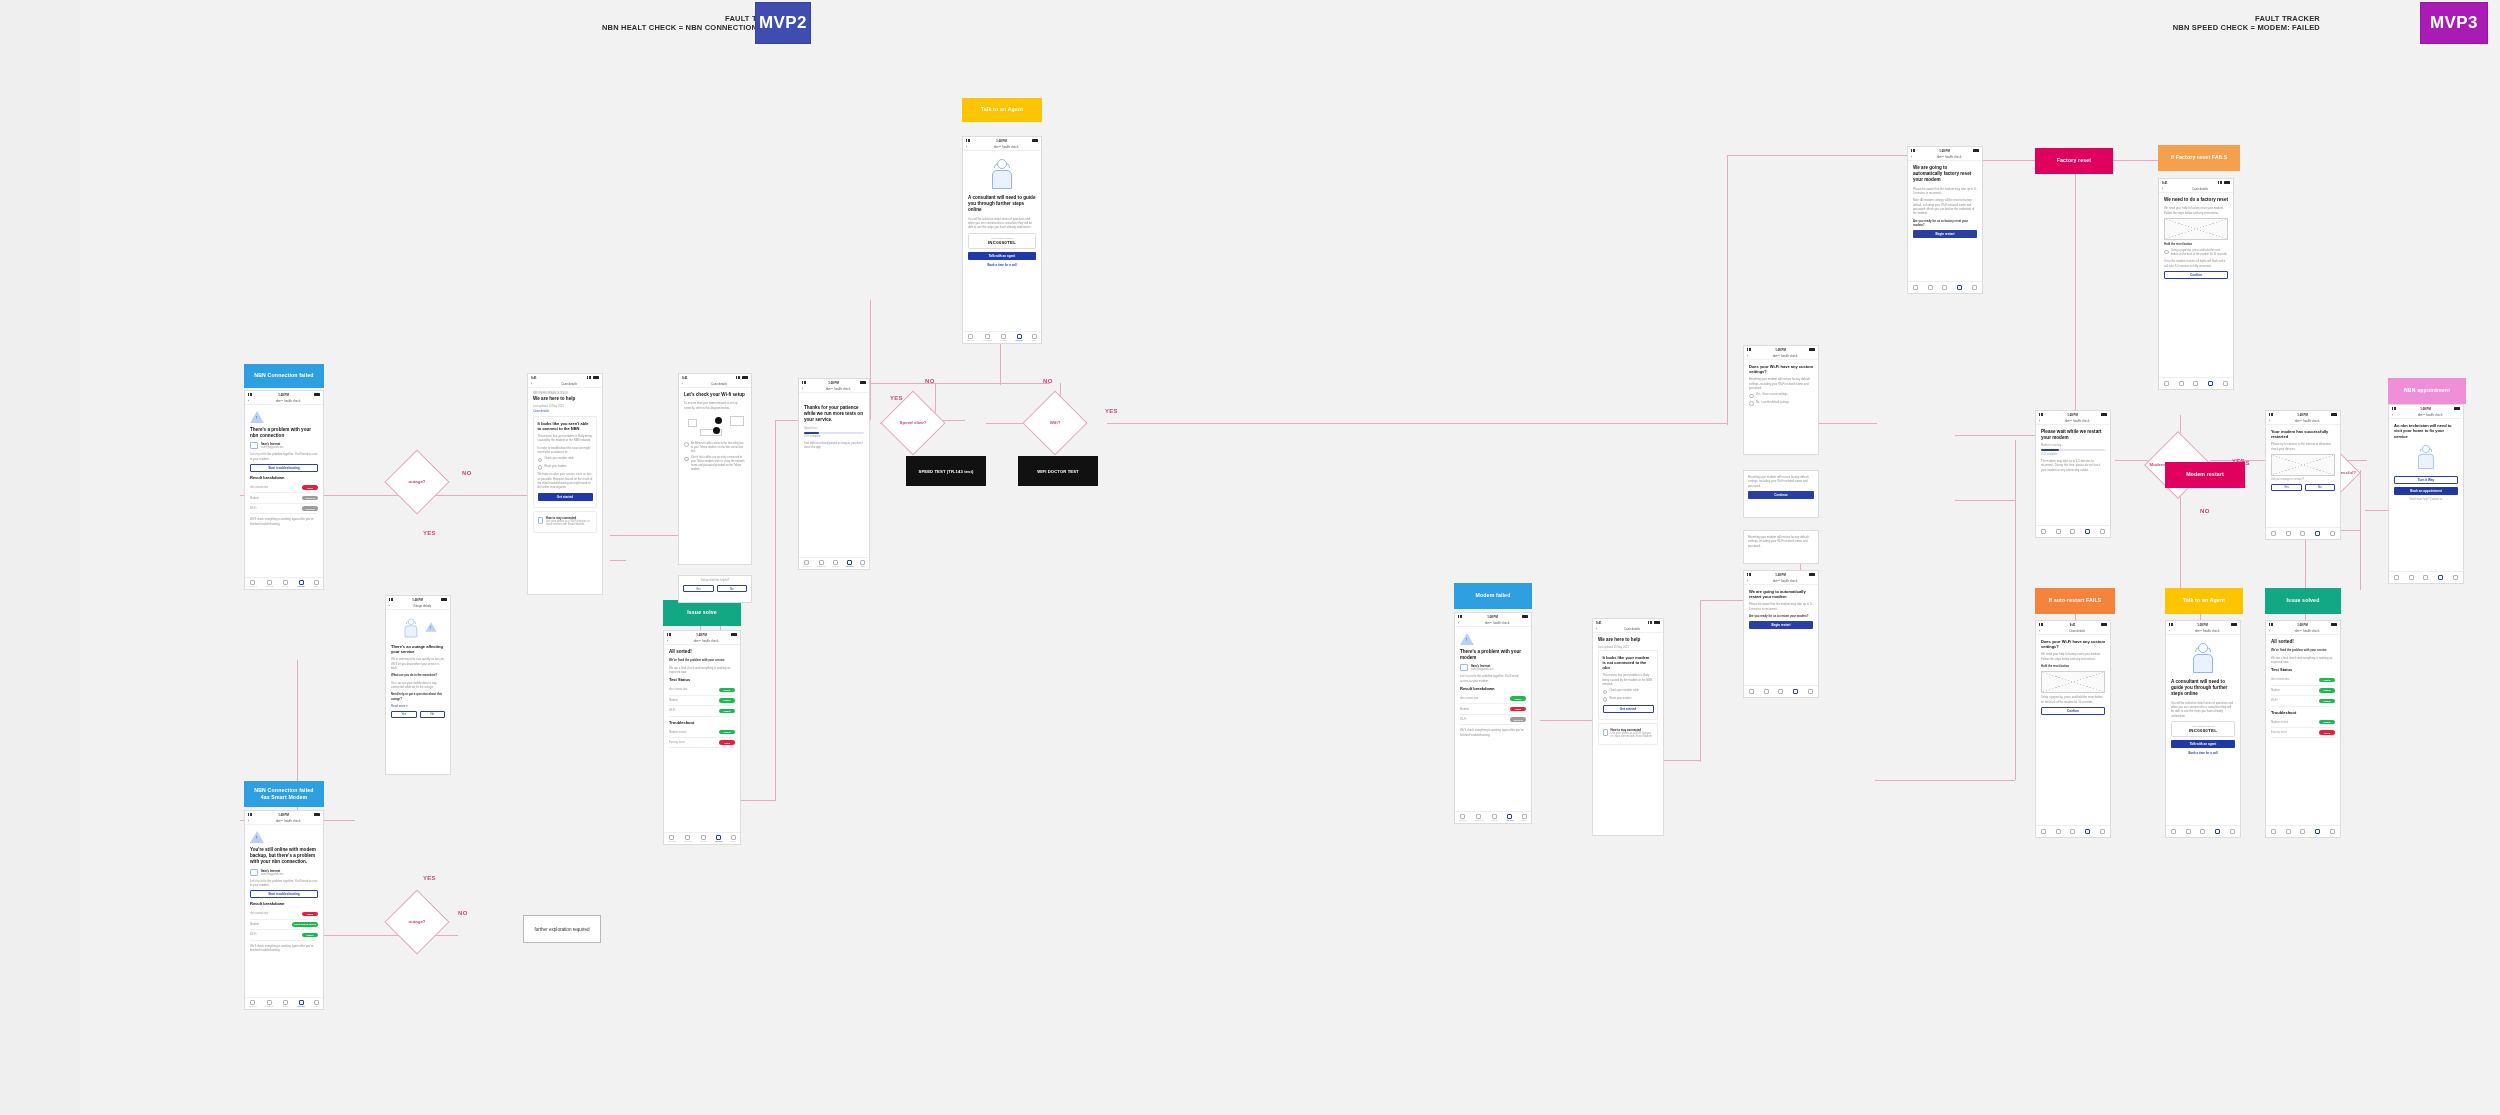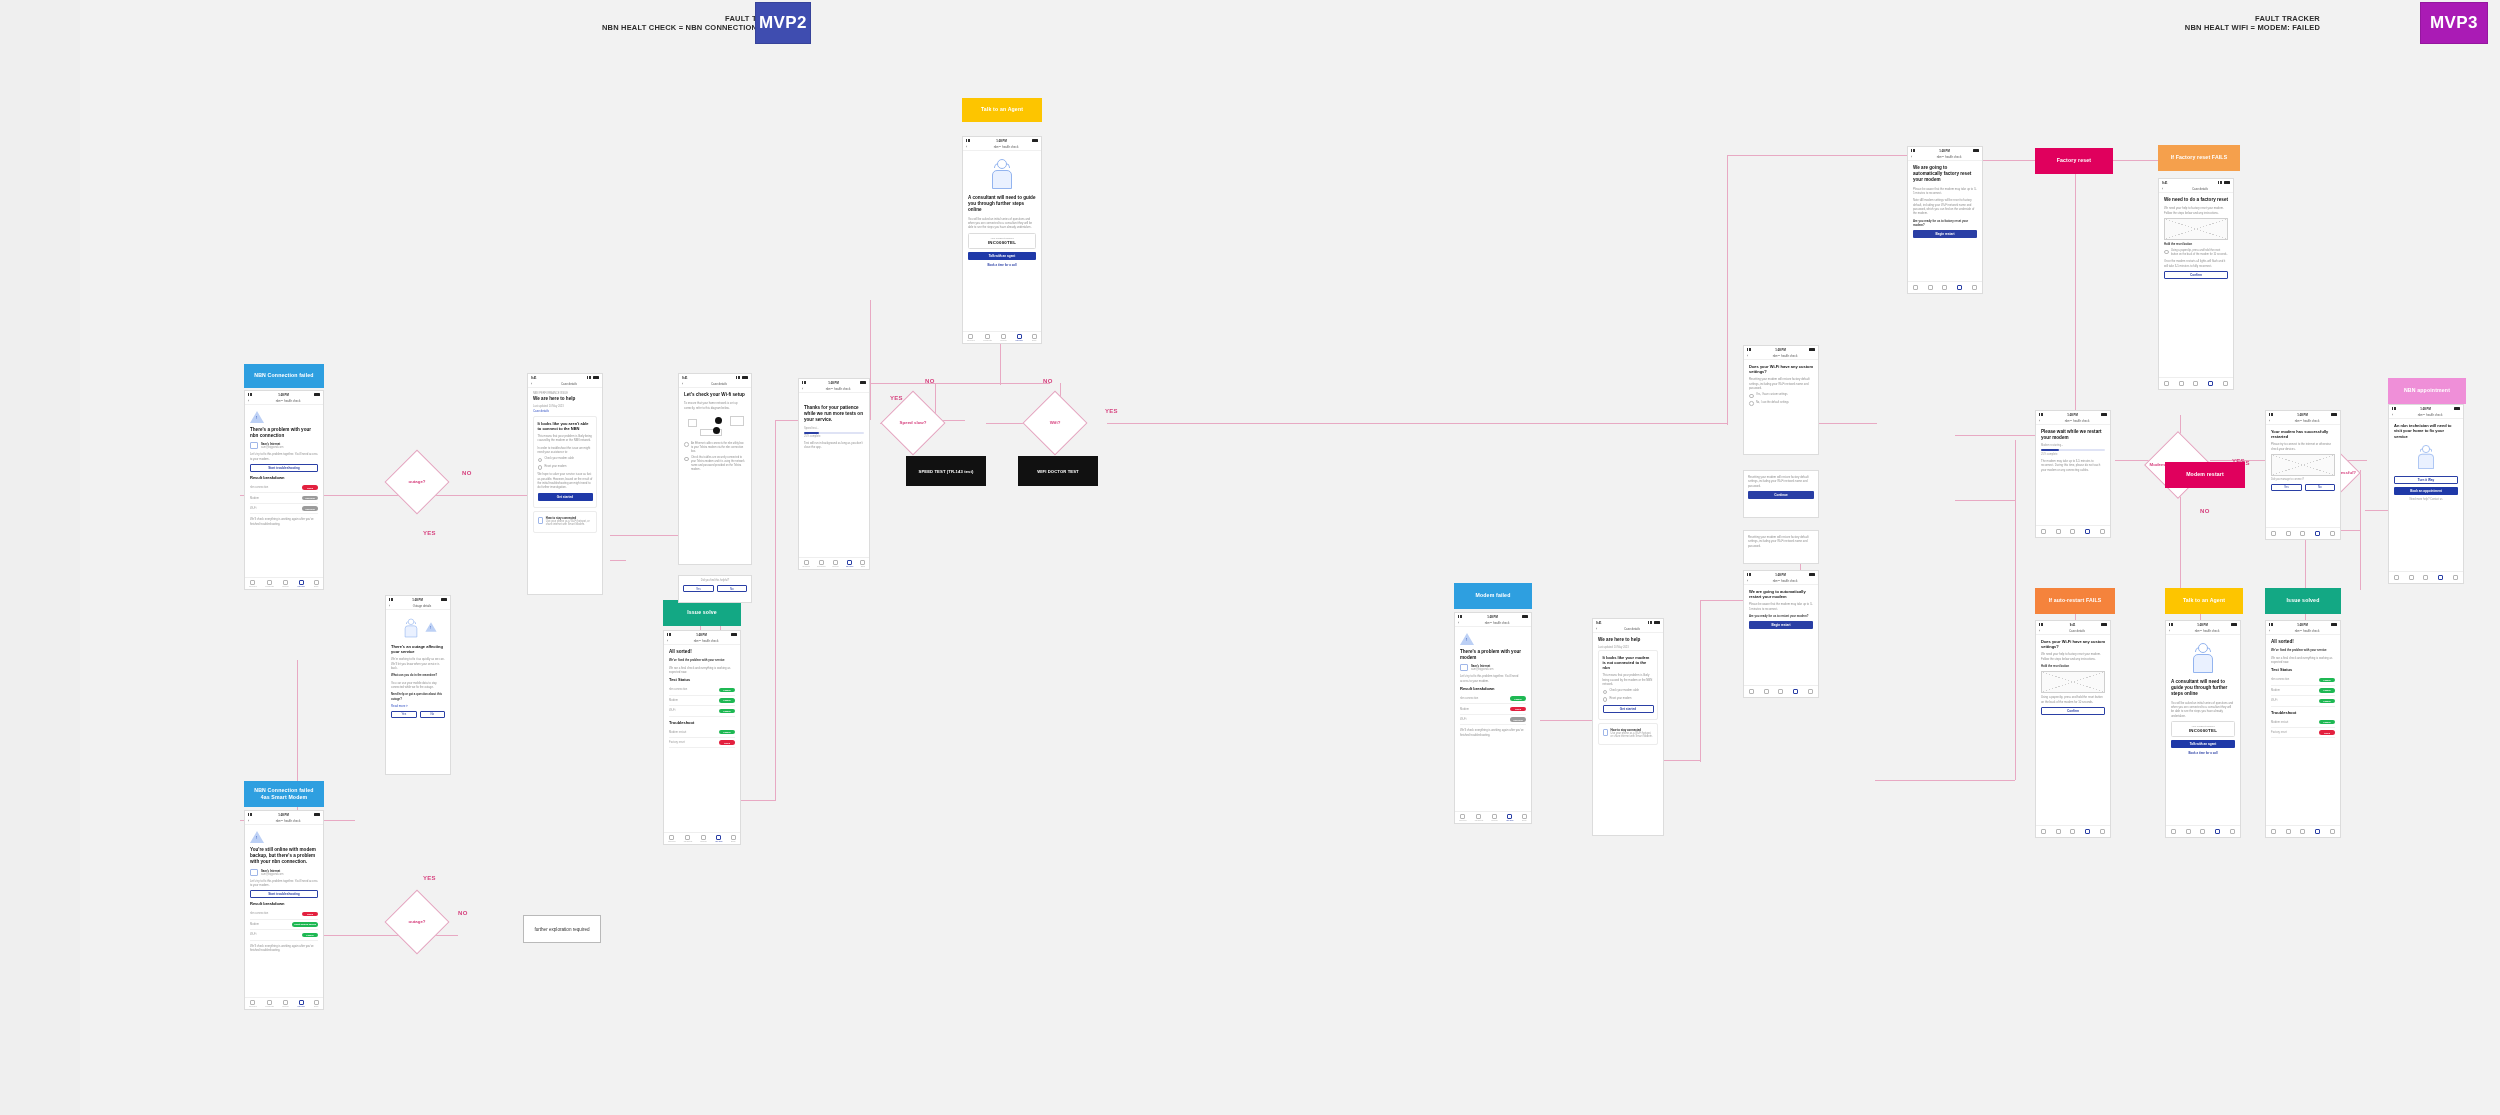--- a/index.html
+++ b/index.html
@@ -142,21 +142,21 @@
 <div id="board">
 
   <div class="hdr-text" style="left:460px; top:14px; width:250px;">
     <span class="l1">FAULT TRACKER</span>
     <span class="l2">NBN HEALT CHECK = NBN CONNECTION: FAILED</span>
   </div>
   <div class="mvp-chip" style="left:675px; top:2px; width:56px; height:42px; background:#3f4db0;">MVP2</div>
 
   <div class="hdr-text" style="left:1990px; top:14px; width:250px;">
     <span class="l1">FAULT TRACKER</span>
-    <span class="l2">NBN HEALT WIFI = MODEM: FAILED</span>
+    <span class="l2">NBN SPEED CHECK = MODEM: FAILED</span>
   </div>
   <div class="mvp-chip" style="left:2340px; top:2px; width:68px; height:42px; background:#aa1bb5;">MVP3</div>
 
   <div class="ln h" style="left:160px; top:495px; width:115px;"></div>
 
   <div class="ln h" style="left:275px; top:495px; width:185px;"></div>
 
   <div class="ln v" style="left:217px; top:538px; height:50px;"></div>
 
   <div class="ln h" style="left:160px; top:820px; width:115px;"></div>

